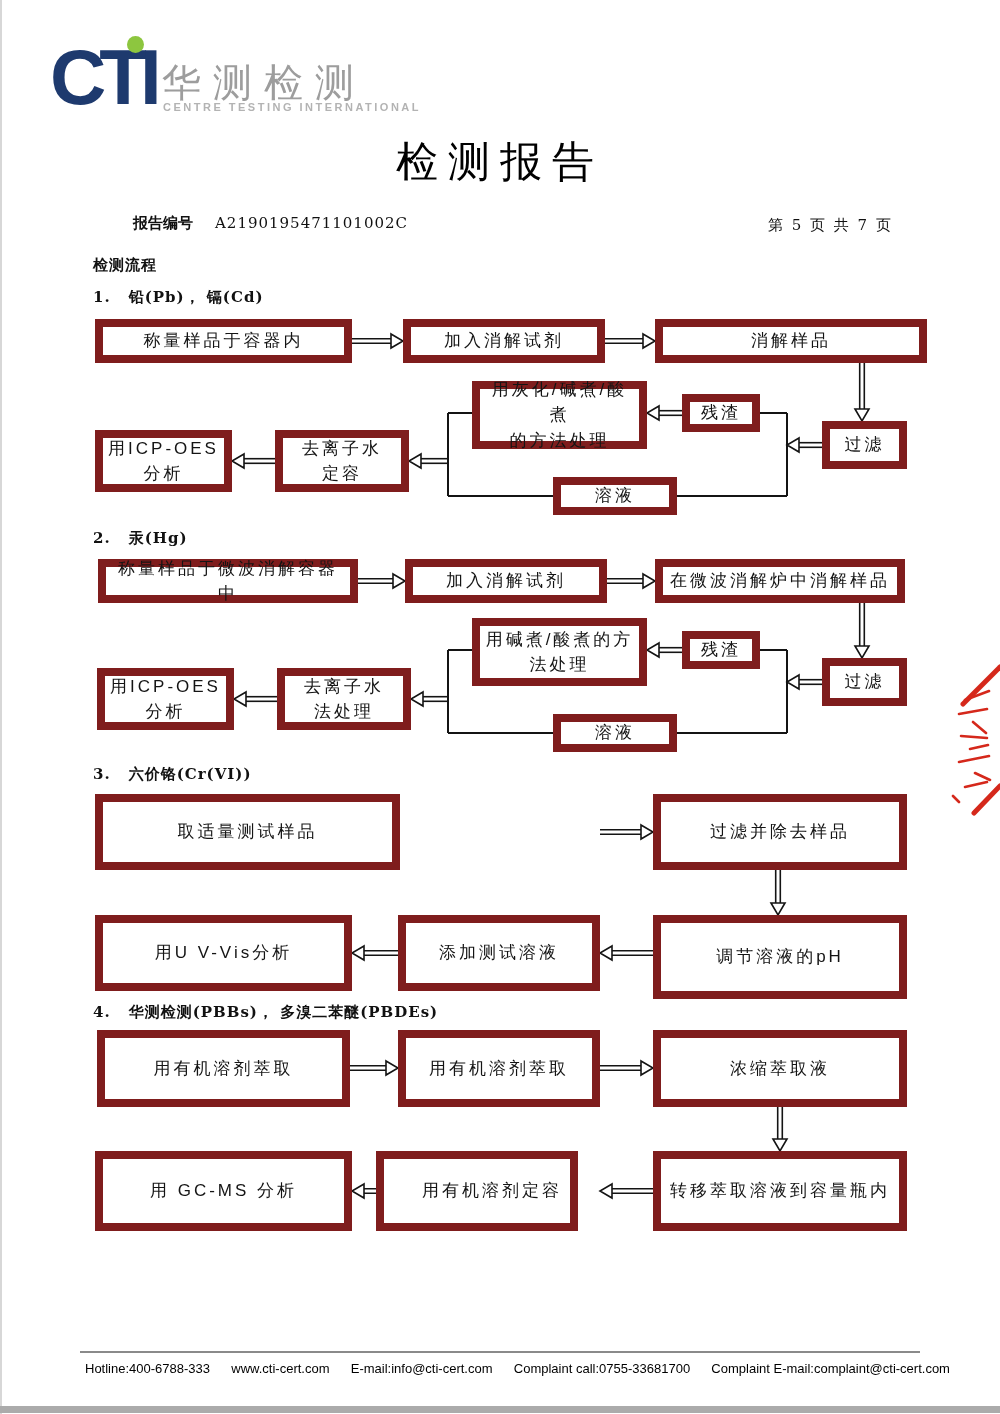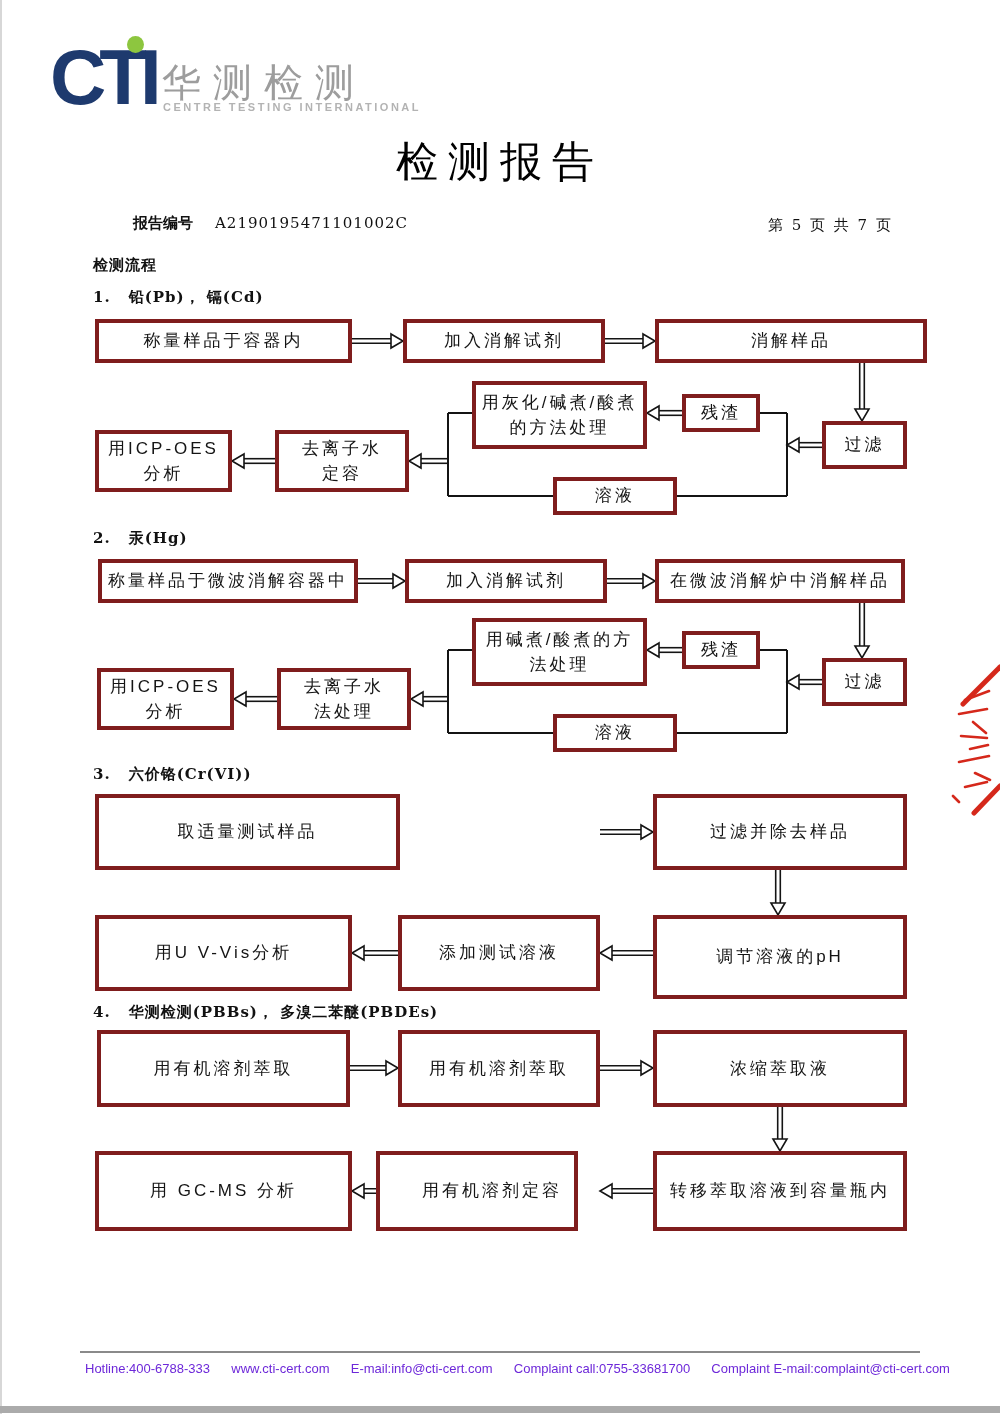--- a/index.html
+++ b/index.html
@@ -14,28 +14,28 @@
   
   .title{position:absolute;left:0;right:0;top:134px;margin:0;text-align:center;
          font-family:"DejaVu Serif",serif;font-weight:400;font-size:42px;letter-spacing:10px;color:#000;}
   .meta{position:absolute;left:93px;top:214px;font-size:15px;margin-left:40px;}
   .meta-label{font-weight:bold;font-family:"DejaVu Serif",serif;}
   .meta-value{margin-left:22px;font-family:"DejaVu Serif",serif;letter-spacing:1px;}
   .pageinfo{position:absolute;left:768px;top:216px;font-size:15px;font-family:"DejaVu Serif",serif;letter-spacing:2px;}
   .flow-heading{position:absolute;left:93px;top:256px;font-size:15px;font-weight:bold;font-family:"DejaVu Serif",serif;letter-spacing:1px;}
   .flow-label{position:absolute;font-size:15px;font-weight:bold;font-family:"DejaVu Serif",serif;display:flex;gap:18px;letter-spacing:1px;}
   
-  .fbox{position:absolute;border:4px solid #7f1d1d;background:#fff;display:flex;align-items:center;justify-content:center;
+  .fbox{position:absolute;border:8px solid #7f1d1d;background:#fff;display:flex;align-items:center;justify-content:center;
         text-align:center;font-size:17px;letter-spacing:3px;line-height:1.5;white-space:pre-line;color:#141414;
         box-sizing:border-box;padding:2px 4px;}
   .connectors,.seal-svg{position:absolute;left:0;top:0;pointer-events:none;}
   
   .footer-line{position:absolute;left:80px;top:1351px;width:840px;height:0;border-top:2px solid #8a8a8a;}
   .footer{position:absolute;left:85px;top:1361px;width:865px;display:flex;justify-content:space-between;
-          font-size:13px;color:#6d28d9;}
+          font-size:13px;color:#000000;}
   
   .edge-left{position:absolute;left:0;top:0;width:2px;height:1414px;background:#d7d7d7;}
   .edge-bottom{position:absolute;left:0;top:1406px;width:1000px;height:7px;background:#ababab;}
 </style>
 </head>
 <body>
 
 <div class="page">
 
   <div>

